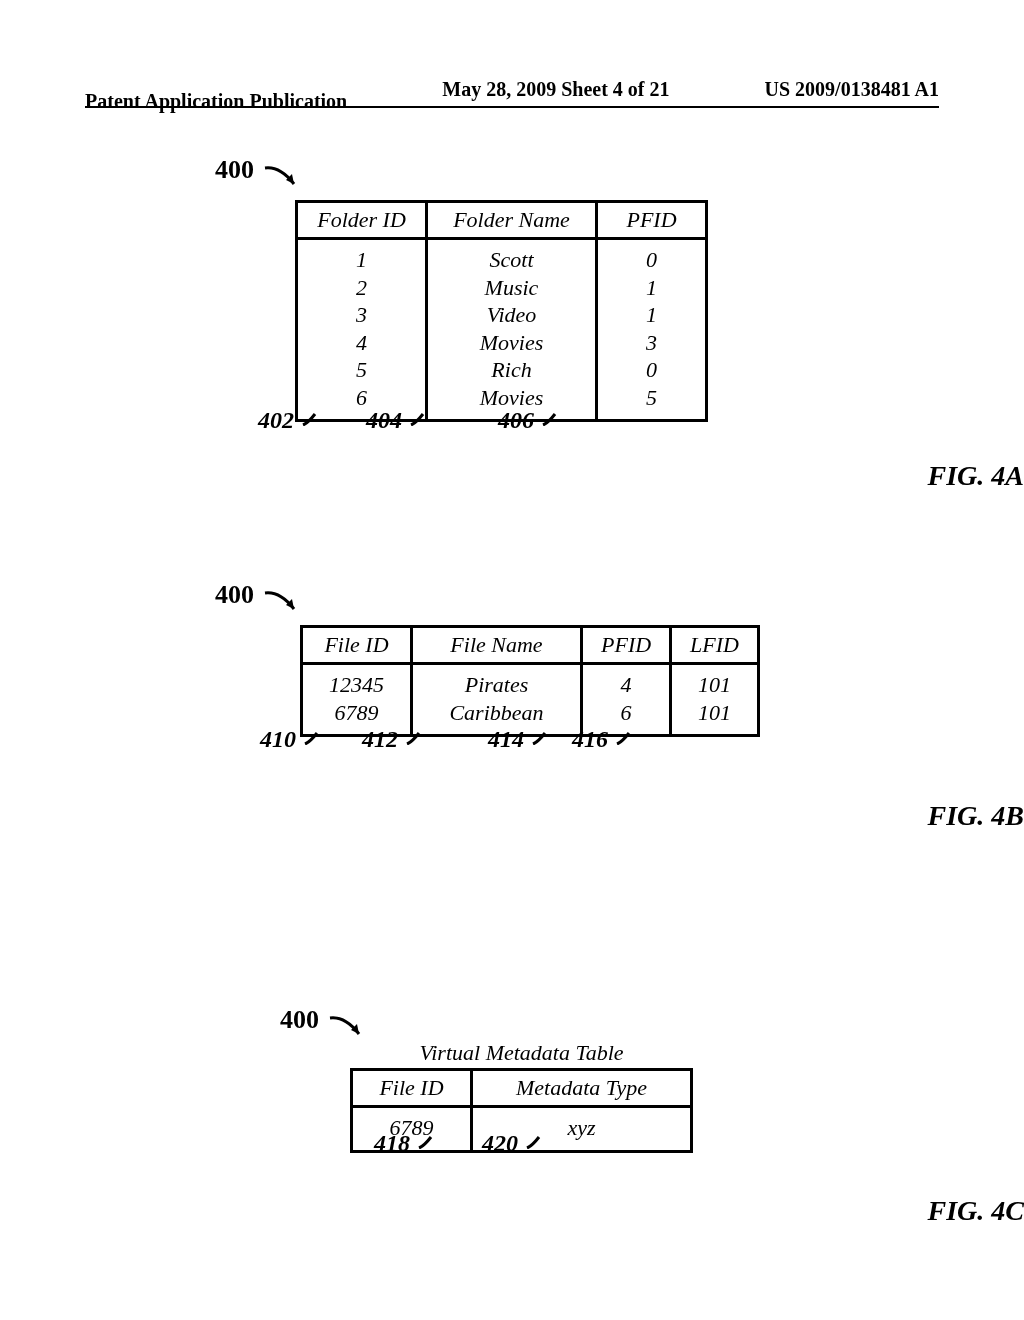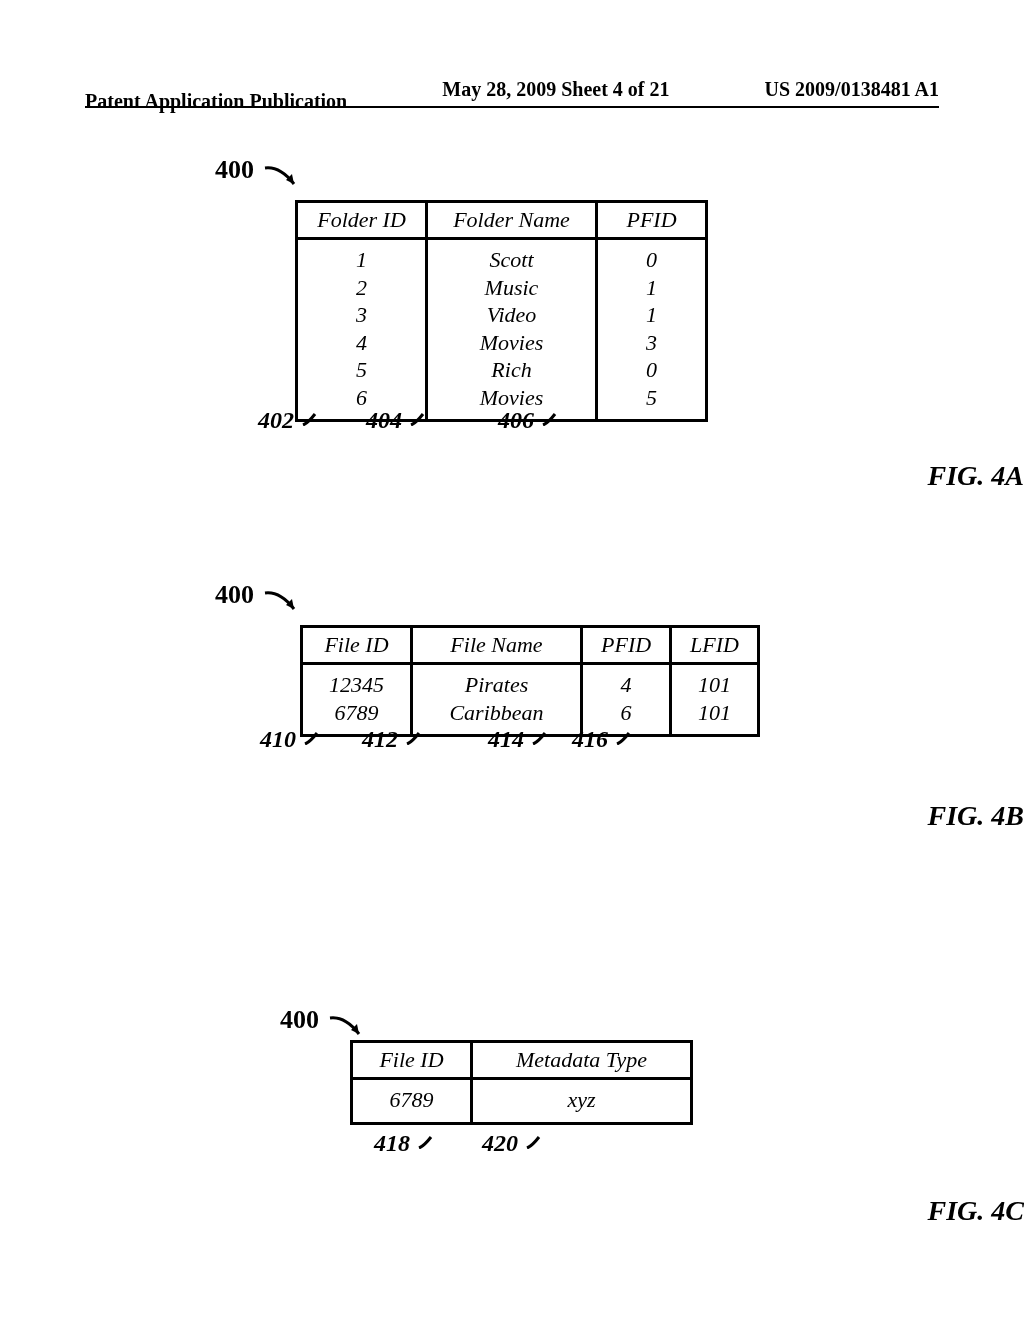--- a/index.html
+++ b/index.html
@@ -300,20 +300,21 @@
 </div>
 
 <div class="figure figC">
   <div class="ref-400">400</div>
   <svg class="arrow-400" viewBox="0 0 40 30">
     <path d="M3 6 Q 18 4 32 22" stroke="#000" stroke-width="3" fill="none"></path>
     <path d="M32 22 L24 18 L30 12 Z" fill="#000"></path>
   </svg>
 
   <div class="tbl-wrap">
+    <div class="tbl-title">Virtual Metadata Table</div>
     <table class="patent tC">
       <colgroup>
           <col class="c1">
           <col class="c2">
         </colgroup>
       <thead>
         <tr>
           <th>File ID</th>
           <th>Metadata Type</th>
         </tr>

